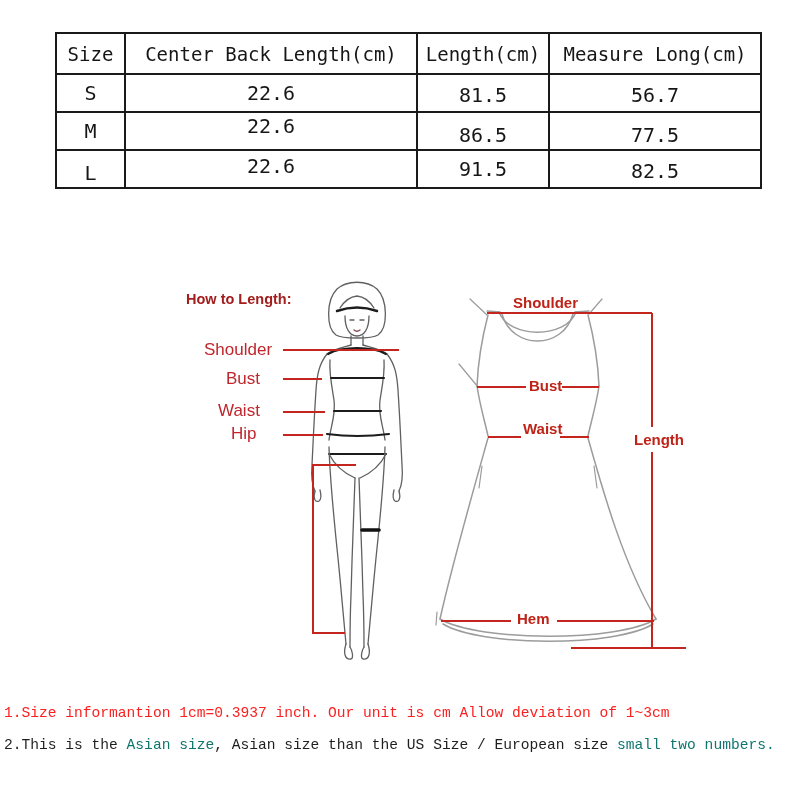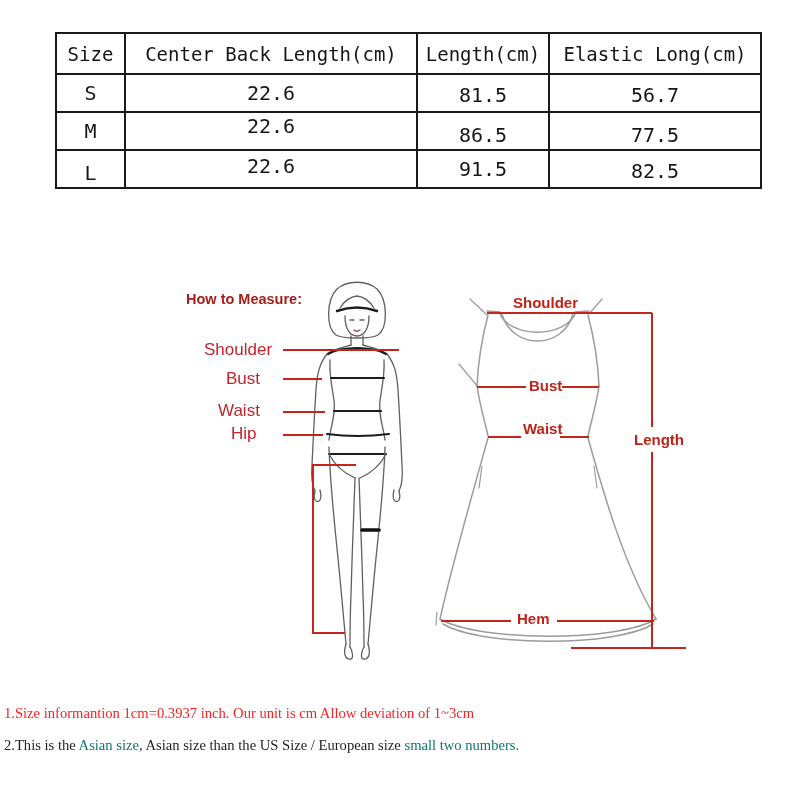--- a/index.html
+++ b/index.html
@@ -23,38 +23,38 @@
   .up5{top:-5px;} .up4{top:-4px;} .up3{top:-3px;} .up1{top:-1px;}
   .dn2{top:2px;} .dn4{top:4px;}
   
   #diagram{position:absolute;left:0;top:270px;width:800px;height:430px;}
   .lbl{position:absolute;color:#c0262c;font-size:17px;line-height:20px;white-space:nowrap;}
   .lbl-title{position:absolute;color:#a31d1d;font-size:14.5px;font-weight:bold;white-space:nowrap;}
   .lbl-dress{position:absolute;color:#bf2318;font-size:15px;font-weight:600;white-space:nowrap;}
   
   .note{
     position:absolute;left:4px;white-space:pre;
-    font-family:Liberation Serif, serif;font-size:14.6px;line-height:19px;
+    font-family:Liberation Mono, monospace;font-size:14.6px;line-height:19px;
   }
   #note1{top:704px;color:#fb2020;}
   #note2{top:736px;color:#1f1f1f;}
   .red-seg{color:#0f766e;}
 </style>
 </head>
 <body>
 
 <div id="stage">
 
   <table id="size-table">
     <tbody>
         <tr>
       <th class="c0">Size</th>
       <th class="c1">Center Back Length(cm)</th>
       <th class="c2">Length(cm)</th>
-      <th class="c3">Elastic Long(cm)</th>
+      <th class="c3">Measure Long(cm)</th>
     </tr>
     <tr>
       <td><span class="nud">S</span></td>
       <td><span class="nud">22.6</span></td>
       <td><span class="nud dn2">81.5</span></td>
       <td><span class="nud dn2">56.7</span></td>
     </tr>
     <tr>
       <td><span class="nud">M</span></td>
       <td><span class="nud up5">22.6</span></td>
@@ -143,21 +143,21 @@
     <g fill="none" stroke="#c4261d" stroke-width="2">
       <path d="M 487 43 L 652 43"></path>
       <path d="M 477 117 L 526 117 M 562 117 L 599 117"></path>
       <path d="M 488 167 L 521 167 M 560 167 L 589 167"></path>
       <path d="M 441 351 L 511 351 M 557 351 L 654 351"></path>
       <path d="M 652 43 L 652 157 M 652 182 L 652 378"></path>
       <path d="M 571 378 L 686 378"></path>
     </g>
   </svg>
 
-  <div class="lbl-title" style="left:186px;top:291px;">How to Measure:</div>
+  <div class="lbl-title" style="left:186px;top:291px;">How to Length:</div>
 
   <div class="lbl" style="left:204px;top:340px;">Shoulder</div>
   <div class="lbl" style="left:226px;top:369px;">Bust</div>
   <div class="lbl" style="left:218px;top:401px;">Waist</div>
   <div class="lbl" style="left:231px;top:424px;">Hip</div>
 
   <div class="lbl-dress" style="left:513px;top:294px;">Shoulder</div>
   <div class="lbl-dress" style="left:529px;top:377px;">Bust</div>
   <div class="lbl-dress" style="left:523px;top:420px;">Waist</div>
   <div class="lbl-dress" style="left:634px;top:431px;">Length</div>

